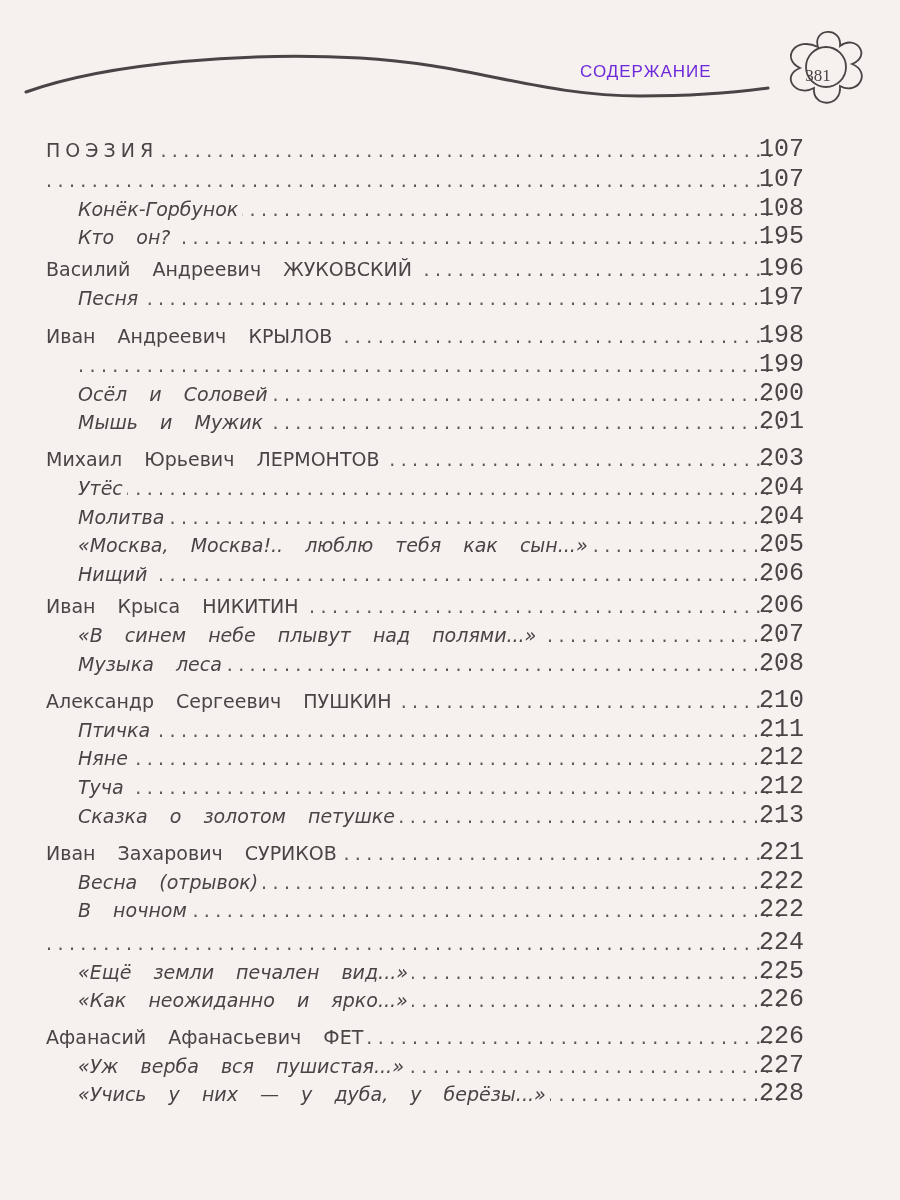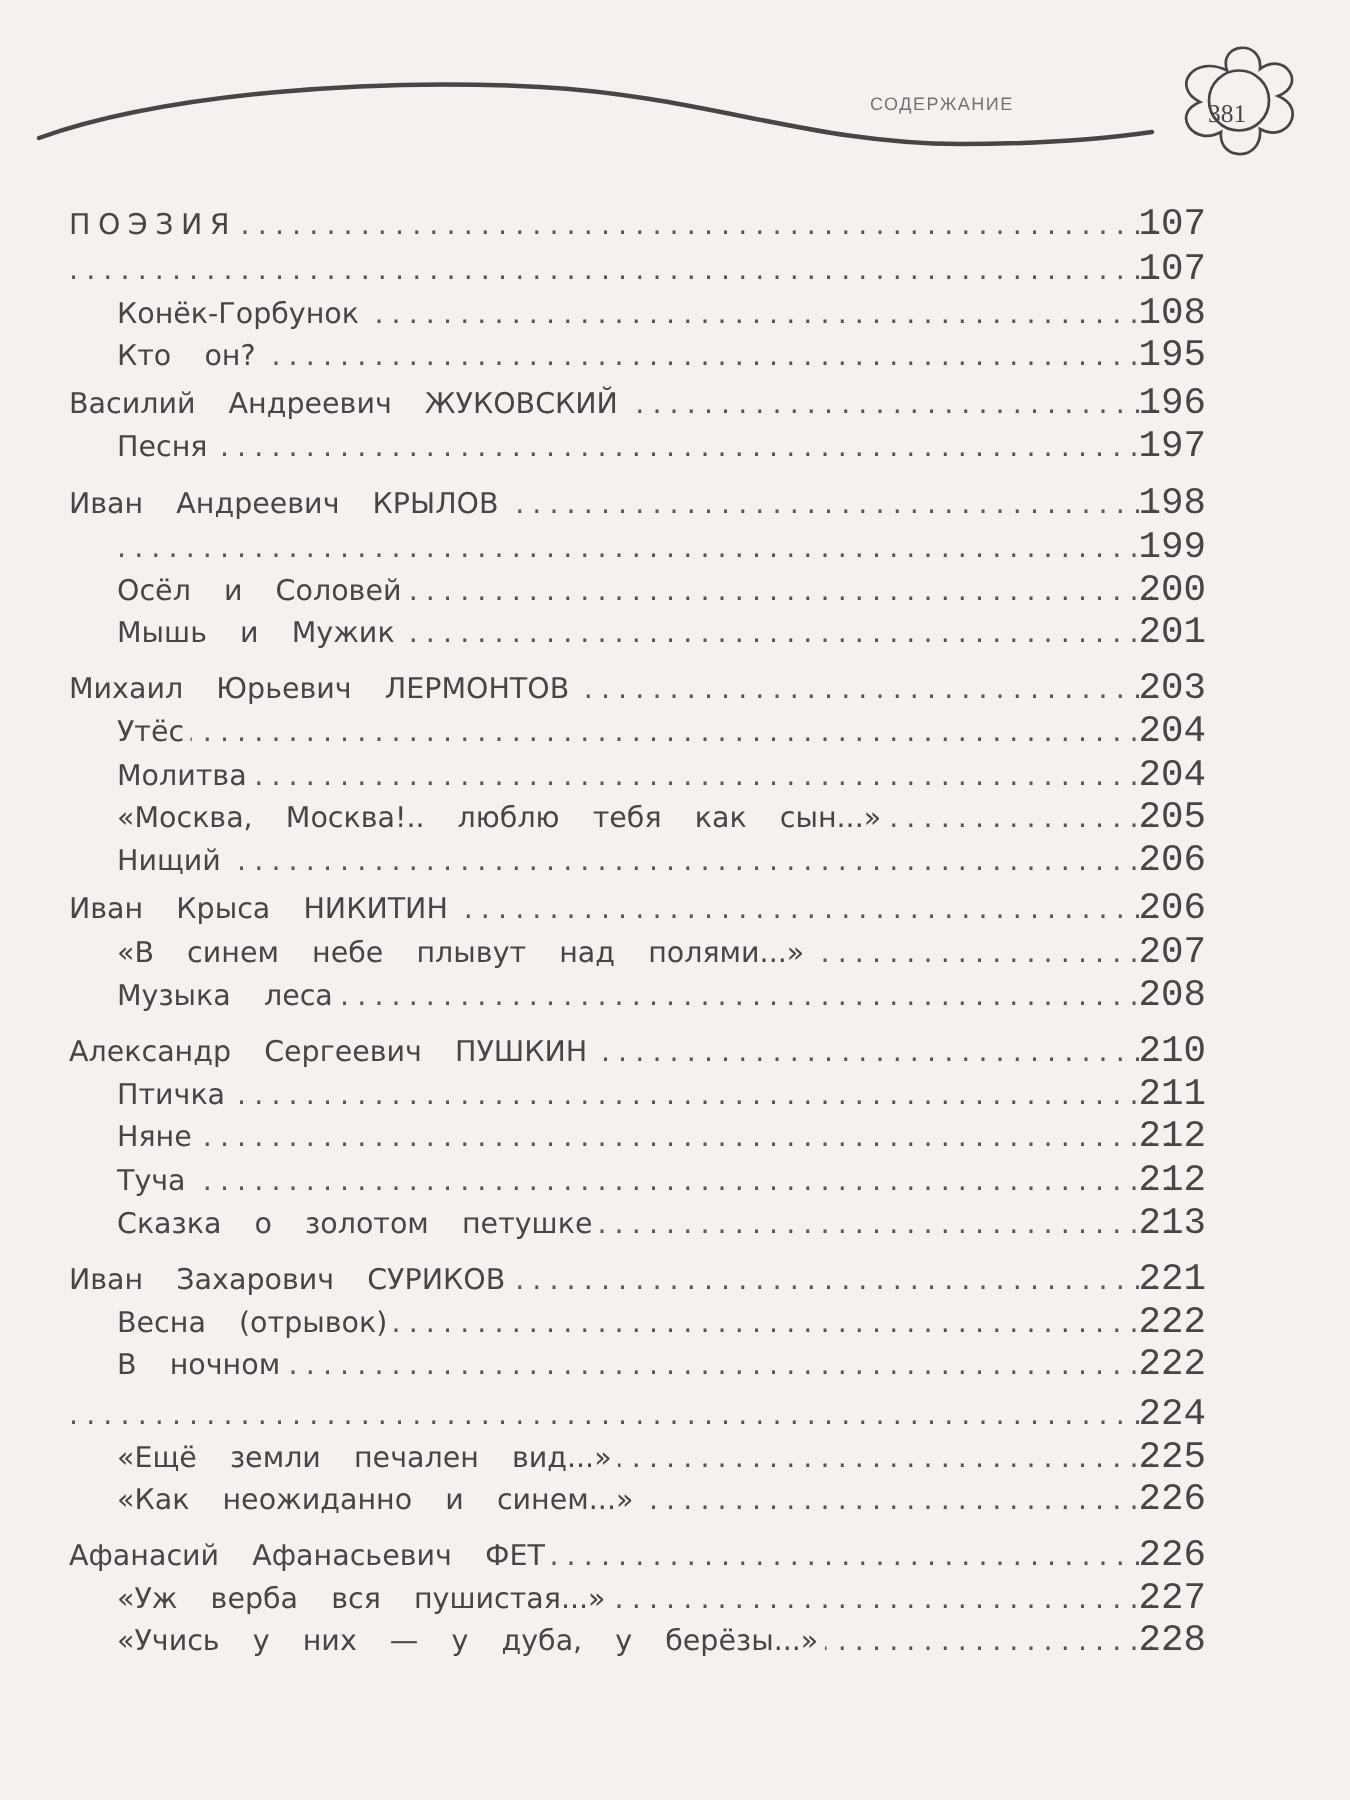--- a/index.html
+++ b/index.html
@@ -13,21 +13,21 @@
       color: #4a4446;
       font-family: "DejaVu Sans", sans-serif;
     }
     .header {
       position: absolute; left: 0; top: 0; width: 900px; height: 140px;
     }
     .header svg { position: absolute; left: 0; top: 0; }
     .header-title {
       position: absolute; left: 580px; top: 62px;
       font-family: "Liberation Sans", sans-serif;
-      font-size: 12px; letter-spacing: 1px; color: #737373;
+      font-size: 17px; letter-spacing: 1px; color: #6d28d9;
     }
     .page-num {
       position: absolute; left: 796px; top: 66px; width: 44px; text-align: center;
       font-family: Liberation Serif, serif;
       font-size: 17px; color: #4a4446;
     }
     .toc {
       position: absolute; left: 0; top: 0; width: 900px; height: 1200px;
     }
     .row {
@@ -44,21 +44,21 @@
       overflow: hidden;
       white-space: nowrap;
       font-size: 19px; letter-spacing: 5.4px; color: #5a5456;
     }
     .row .page {
       position: absolute; top: 0; right: 96px; width: 60px; text-align: right;
       font-family: Liberation Mono, monospace; font-size: 25px;
     }
     .row.section .label { letter-spacing: 5px; font-size: 19px; }
     .row.author .label, .row.section .label { left: 46px; }
-    .row.work .label { left: 78px; }
+    .row.work .label { left: 78px; font-style: italic; }
     .row.author .leader, .row.section .leader { left: 46px; }
     .row.work .leader { left: 78px; }
   </style>
 </head>
 <body>
 
 <div class="header">
   <svg width="900" height="140">
     <path d="M26 92 C 110 62, 250 52, 360 58 C 470 64, 540 96, 640 96 C 700 96, 740 92, 768 88" fill="none" stroke="#4a4446" stroke-width="3" stroke-linecap="round"></path>
     <g fill="none" stroke="#4a4446" stroke-width="1.8">
@@ -209,21 +209,21 @@
       <span class="leader">........................................................................................................................................................................................................</span>
       <span class="page">224</span>
     </div>
     <div class="row work" style="top: 958px;">
       <span class="leader">........................................................................................................................................................................................................</span>
       <span class="label">«Ещё  земли  печален  вид...»</span>
       <span class="page">225</span>
     </div>
     <div class="row work" style="top: 986px;">
       <span class="leader">........................................................................................................................................................................................................</span>
-      <span class="label">«Как  неожиданно  и  синем...»</span>
+      <span class="label">«Как  неожиданно  и  ярко...»</span>
       <span class="page">226</span>
     </div>
     <div class="row author" style="top: 1023px;">
       <span class="leader">........................................................................................................................................................................................................</span>
       <span class="label">Афанасий  Афанасьевич  ФЕТ</span>
       <span class="page">226</span>
     </div>
     <div class="row work" style="top: 1052px;">
       <span class="leader">........................................................................................................................................................................................................</span>
       <span class="label">«Уж  верба  вся  пушистая...»</span>

